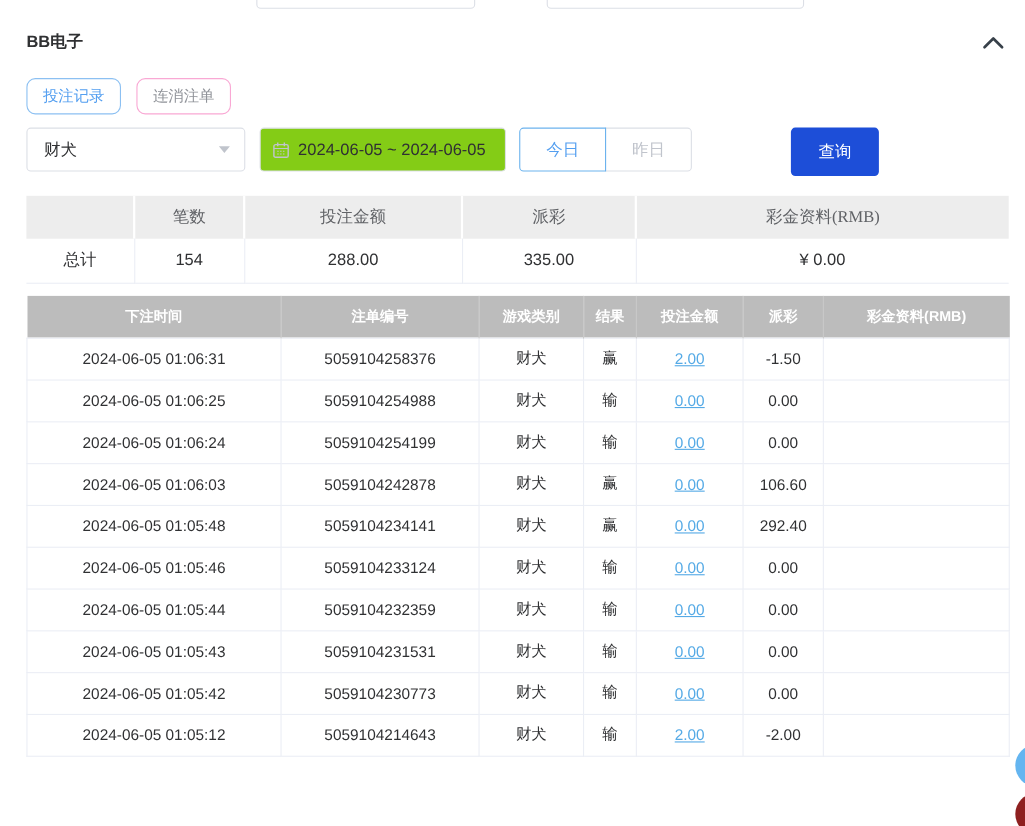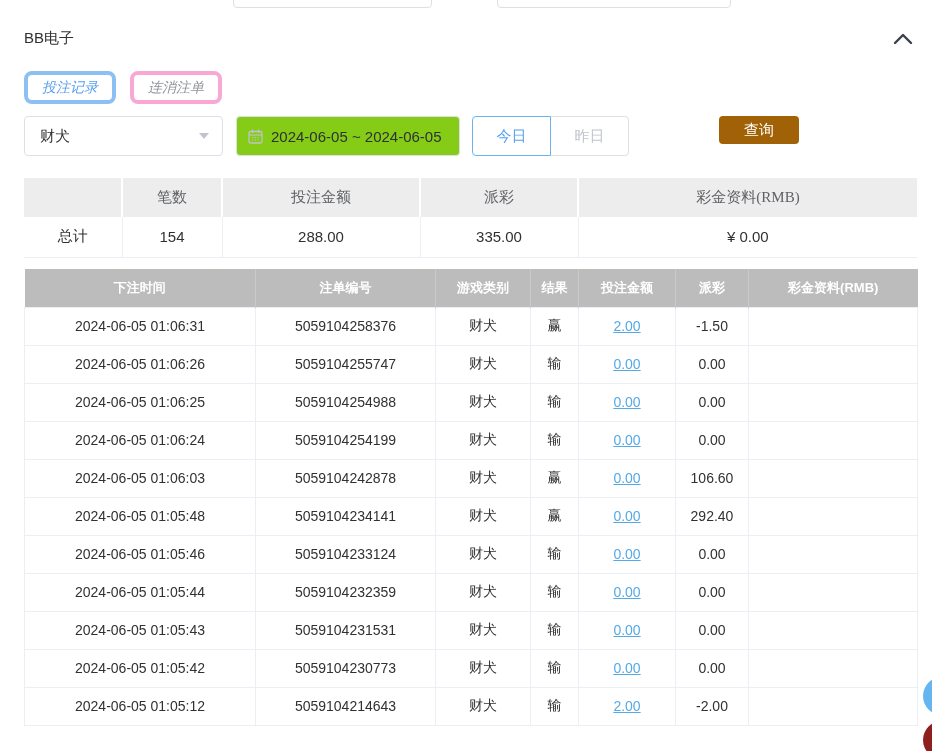--- a/index.html
+++ b/index.html
@@ -16,37 +16,36 @@
   .top-partial {
     position: absolute; top: -8px; height: 16px;
     border: 1px solid #dcdfe6; border-radius: 4px; background: #fff;
   }
   .tp1 { left: 233px; width: 199px; }
   .tp2 { left: 497px; width: 234px; }
 
   
   .section-title {
     position: absolute; left: 24px; top: 29px;
-    font-size: 15px; font-weight: normal; color: #303133;
+    font-size: 15px; font-weight: bold; color: #303133;
   }
   .collapse-btn {
     position: absolute; left: 890px; top: 28px; width: 26px; height: 22px;
     display: flex; align-items: center; justify-content: center; cursor: pointer;
     background: none; border: none;
   }
 
   
   .tabs { position: absolute; left: 24px; top: 71px; display: flex; gap: 14px; }
   .tab {
     height: 33px; min-width: 84px; padding: 0 14px;
     display: flex; align-items: center; justify-content: center;
-    background: #fff; border: 4px solid #f9a8d4; border-radius: 8px;
+    background: #fff; border: 1px solid #f9a8d4; border-radius: 8px;
     font-size: 14px; color: #909399; cursor: pointer;
     font-family: inherit;
-    font-style: italic;
   }
   .tab.active { border-color: #8cc0f2; color: #549ff0; }
 
   
   .select-box {
     position: absolute; left: 24px; top: 116px; width: 199px; height: 40px;
     border: 1px solid #dcdfe6; border-radius: 4px; background: #fff;
     display: flex; align-items: center; padding: 0 12px 0 15px; cursor: pointer;
   }
   .select-value { flex: 1; font-size: 15px; color: #303133; text-align: left; }
@@ -62,22 +61,22 @@
     width: 79px; height: 40px; background: #fff;
     border: 1px solid #dcdfe6; color: #c0c4cc; font-size: 15px; cursor: pointer;
     font-family: inherit; position: relative;
   }
   .quick-btn + .quick-btn { margin-left: -1px; }
   .quick-btn:first-child { border-radius: 4px 0 0 4px; }
   .quick-btn:last-child { border-radius: 0 4px 4px 0; }
   .quick-btn.active { border-color: #6cb3ee; color: #549ff0; z-index: 2; }
 
   .query-btn {
-    position: absolute; left: 719px; top: 116px; width: 80px; height: 28px;
-    background: #a16207; border: none; border-radius: 4px;
+    position: absolute; left: 719px; top: 116px; width: 80px; height: 44px;
+    background: #1d4ed8; border: none; border-radius: 4px;
     color: #fff; font-size: 15px; cursor: pointer; font-family: inherit;
   }
 
   
   .summary-table {
     position: absolute; left: 24px; top: 178px; width: 893px;
     border-collapse: collapse; table-layout: fixed; text-align: center;
   }
   .summary-table th {
     background: #ededed; color: #606266; font-weight: normal;
@@ -221,29 +220,20 @@
       <tr>
         <td>2024-06-05 01:06:31</td>
         <td>5059104258376</td>
         <td>财犬</td>
         <td>赢</td>
         <td><a class="bet-link">2.00</a></td>
         <td class="negative">-1.50</td>
         <td></td>
       </tr>
       <tr>
-        <td>2024-06-05 01:06:26</td>
-        <td>5059104255747</td>
-        <td>财犬</td>
-        <td>输</td>
-        <td><a class="bet-link">0.00</a></td>
-        <td>0.00</td>
-        <td></td>
-      </tr>
-      <tr>
         <td>2024-06-05 01:06:25</td>
         <td>5059104254988</td>
         <td>财犬</td>
         <td>输</td>
         <td><a class="bet-link">0.00</a></td>
         <td>0.00</td>
         <td></td>
       </tr>
       <tr>
         <td>2024-06-05 01:06:24</td>

